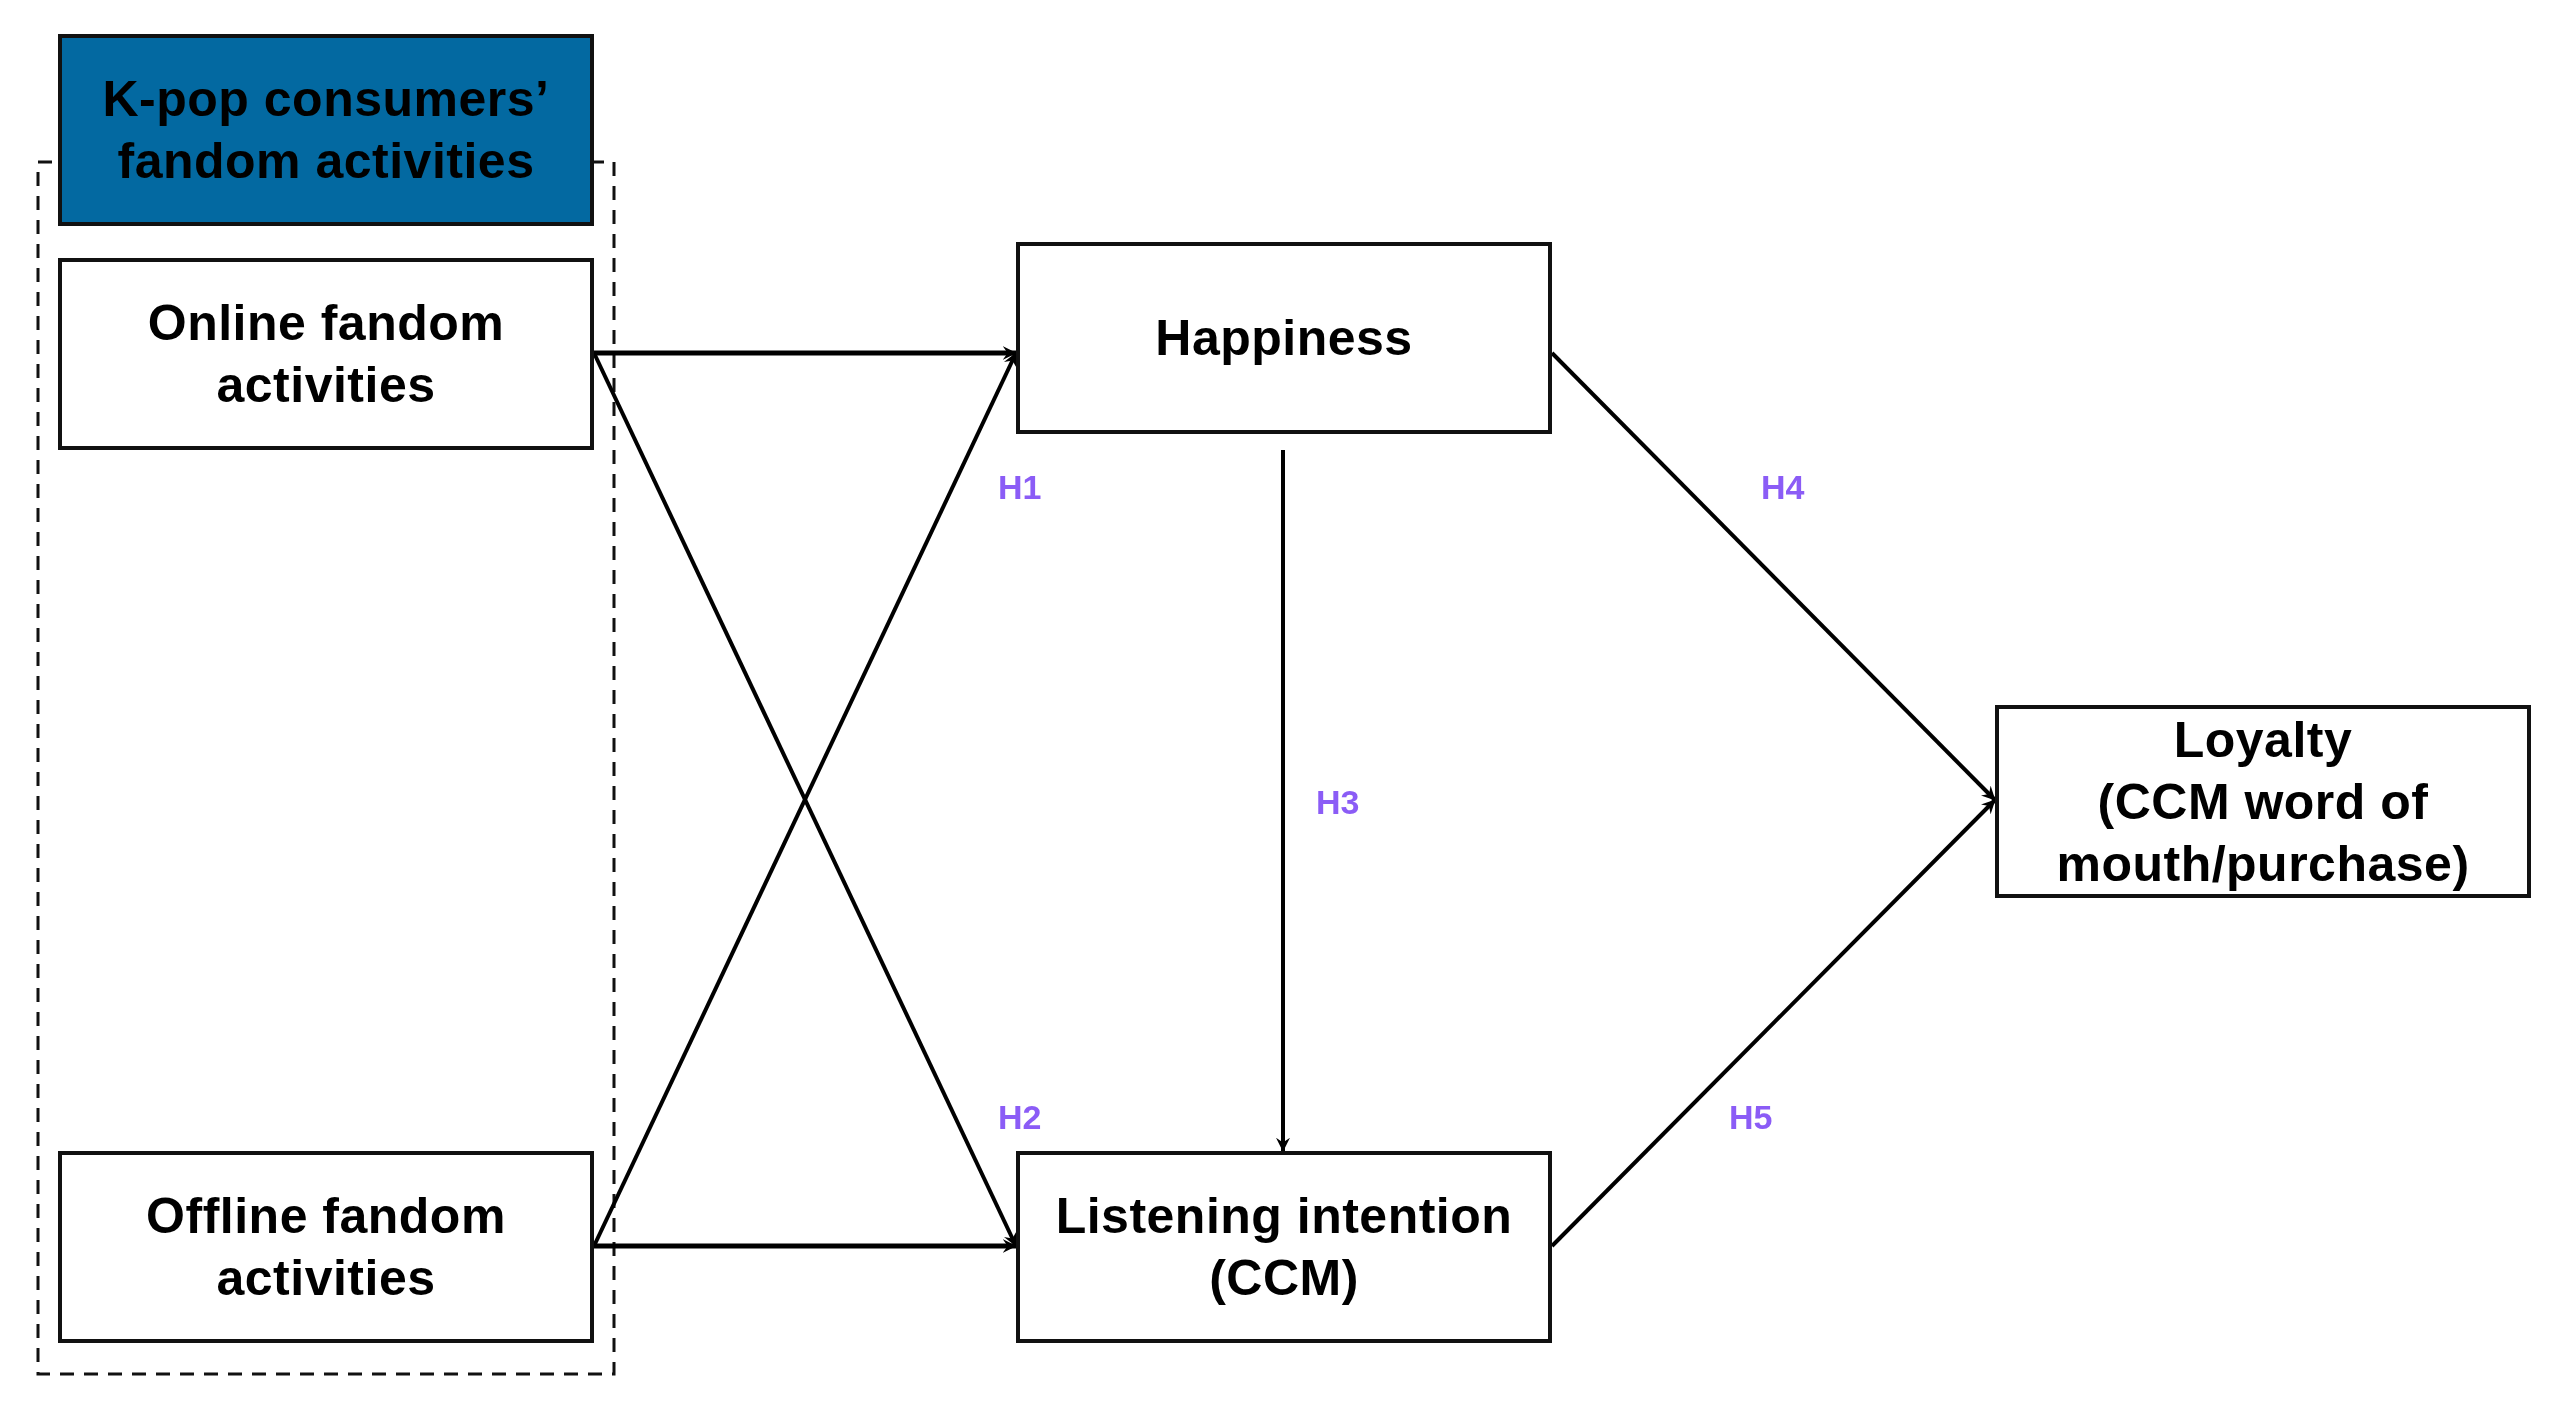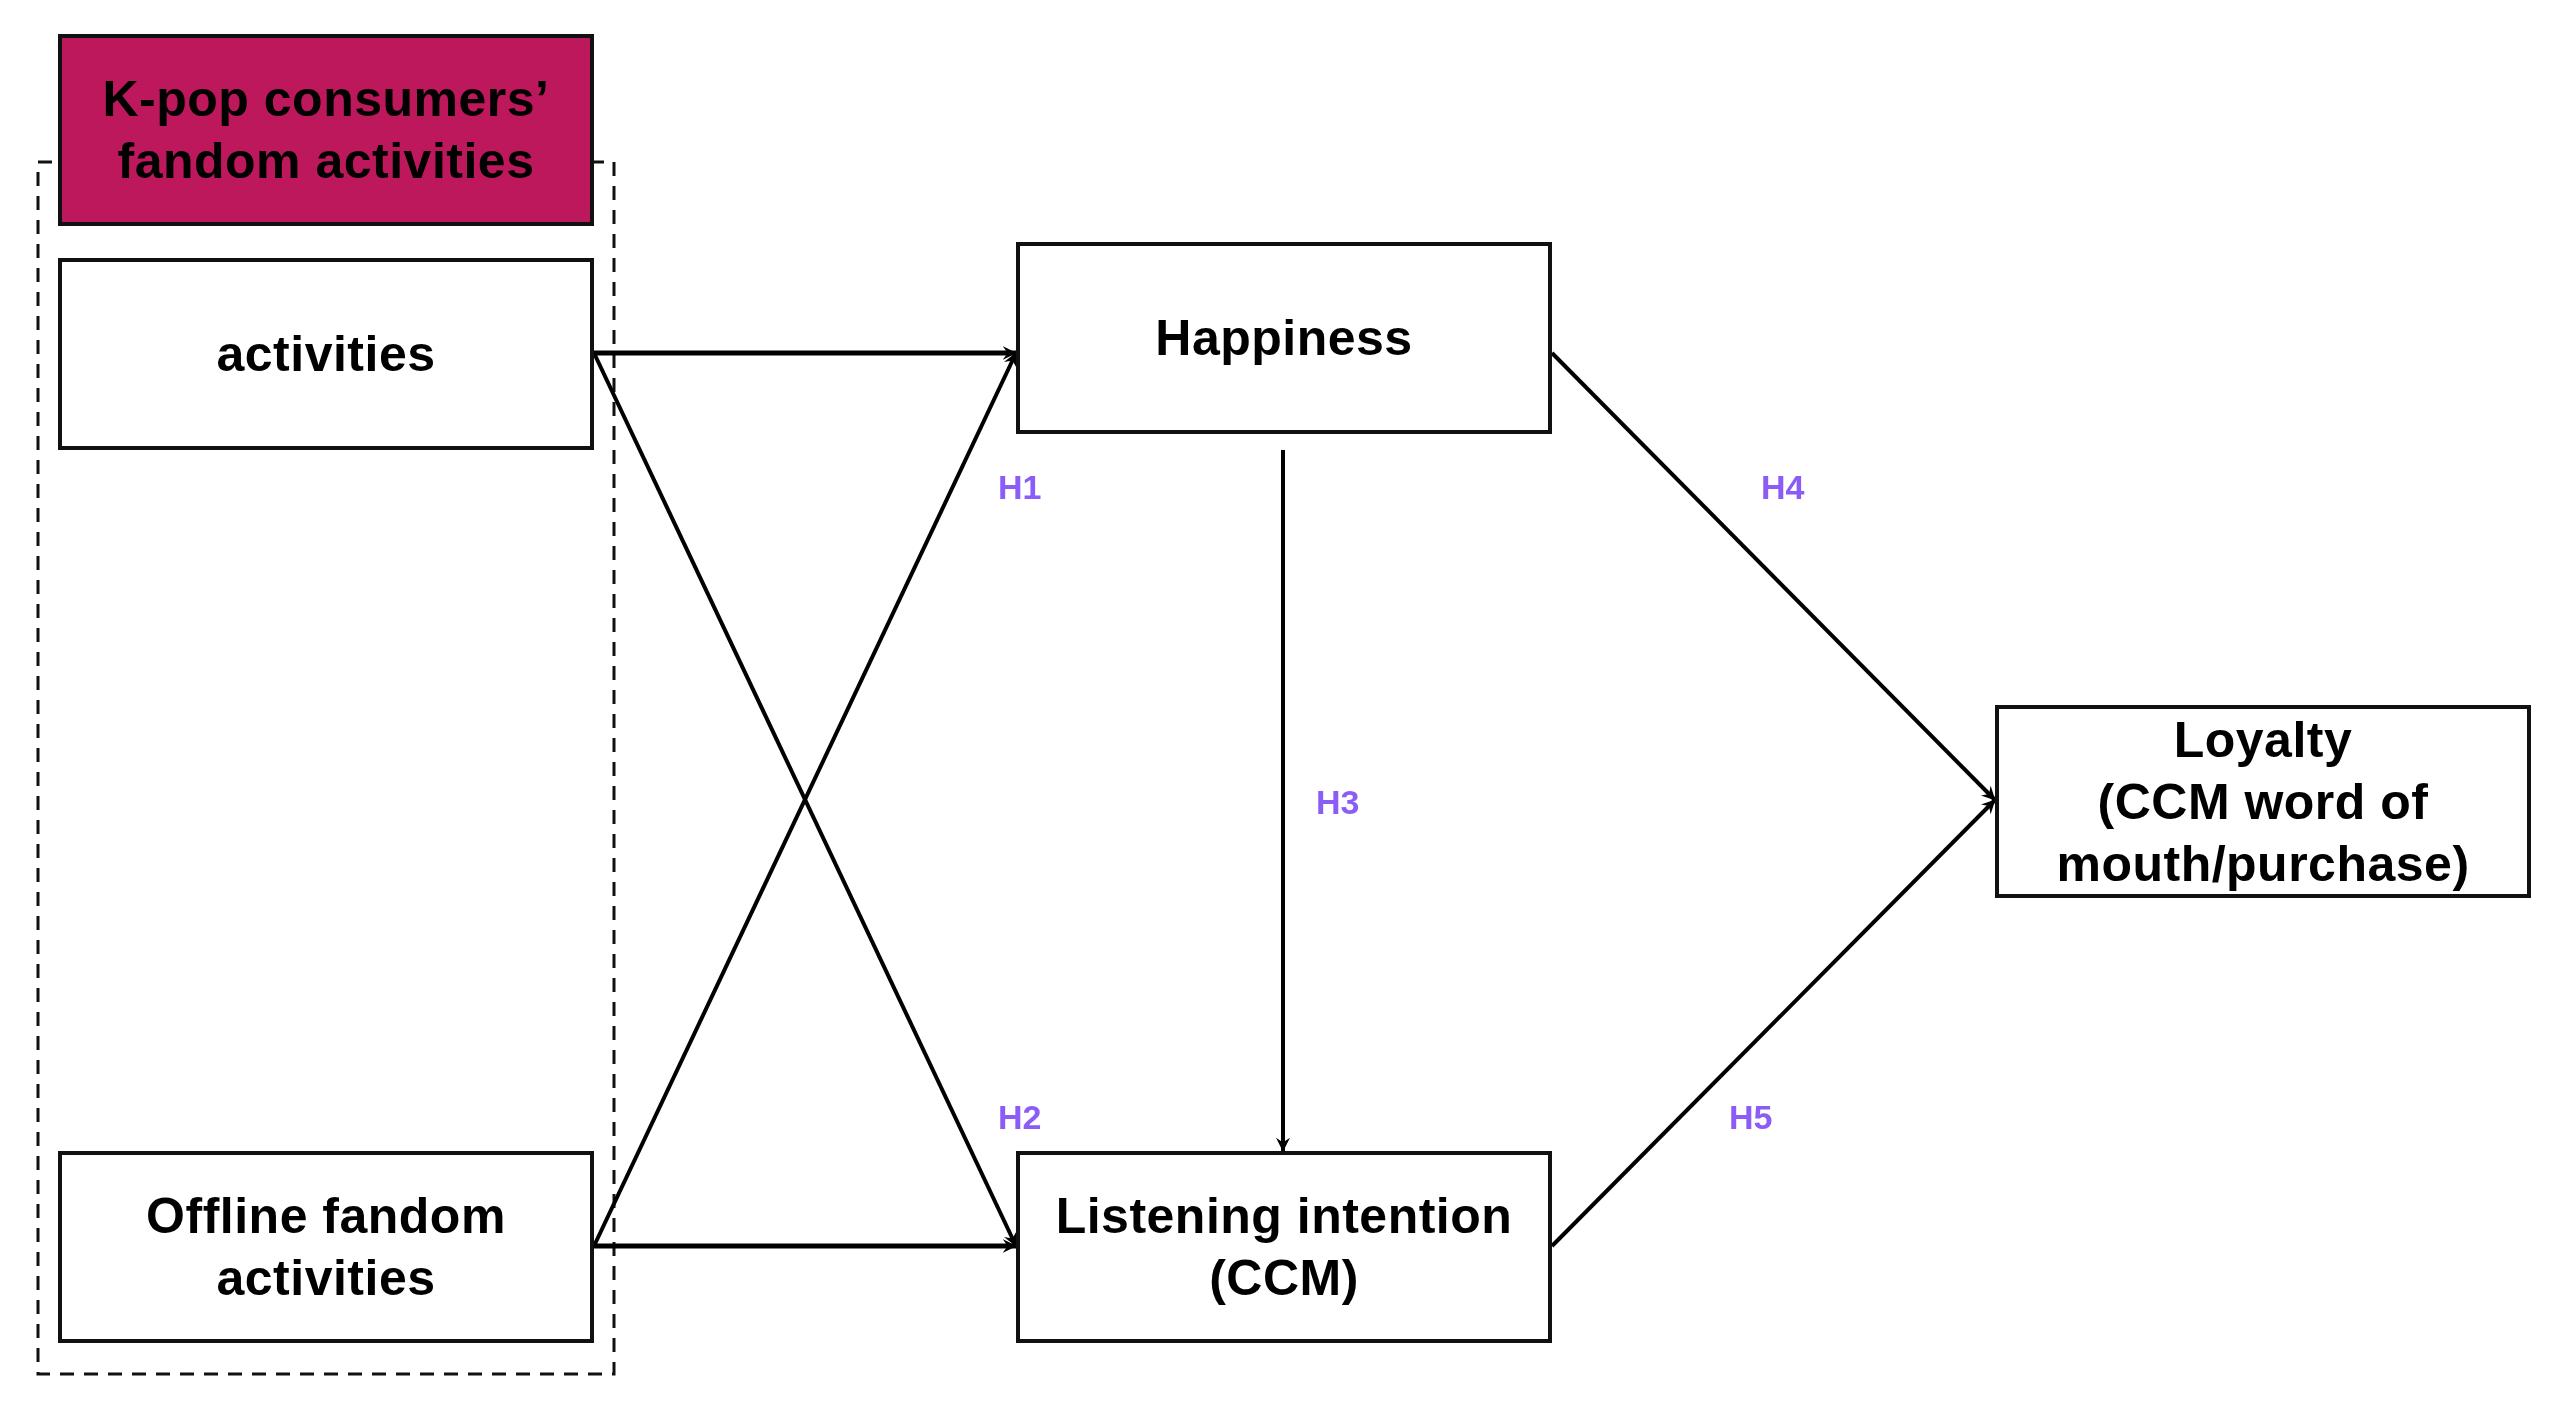--- a/index.html
+++ b/index.html
@@ -1,20 +1,20 @@
 <!DOCTYPE html>
 <html><head>
 <meta charset="utf-8">
 <style>
   html, body { margin: 0; padding: 0; background: #ffffff; }
   body { width: 2560px; height: 1416px; position: relative; overflow: hidden; font-family: "Liberation Sans", sans-serif; }
   #diagram { position: absolute; left: 0; top: 0; }
   .node { position: absolute; box-sizing: border-box; border: 4px solid #111111; background: #ffffff;
           display: flex; flex-direction: column; align-items: center; justify-content: center; text-align: center; }
-  .node.group-title { background: #be185d; }
+  .node.group-title { background: #0369a1; }
   .node .line { font-weight: bold; font-size: 50px; line-height: 62px; color: #000000; white-space: nowrap; letter-spacing: 0.5px; }
   .hlabel { position: absolute; font-weight: bold; font-size: 34px; line-height: 34px; color: #8b5cf6; }
   #n-title    { left: 58px;   top: 34px;   width: 536px; height: 192px; }
   #n-online   { left: 58px;   top: 258px;  width: 536px; height: 192px; }
   #n-offline  { left: 58px;   top: 1151px; width: 536px; height: 192px; }
   #n-happy    { left: 1016px; top: 242px;  width: 536px; height: 192px; }
   #n-listen   { left: 1016px; top: 1151px; width: 536px; height: 192px; }
   #n-loyalty  { left: 1995px; top: 705px;  width: 536px; height: 193px; }
   #h1 { left: 998px;  top: 470px; }
   #h2 { left: 998px;  top: 1100px; }
@@ -43,20 +43,21 @@
       <line x1="1552" y1="1246" x2="1995" y2="800" stroke="#000" stroke-width="4" marker-end="url(#arrowhead)"></line>
     </g>
 </svg>
 
 <div class="node group-title" id="n-title">
   <span class="line">K-pop consumers’</span>
   <span class="line">fandom activities</span>
 </div>
 
 <div class="node" id="n-online">
+  <span class="line">Online fandom</span>
   <span class="line">activities</span>
 </div>
 
 <div class="node" id="n-offline">
   <span class="line">Offline fandom</span>
   <span class="line">activities</span>
 </div>
 
 <div class="node" id="n-happy">
   <span class="line">Happiness</span>

